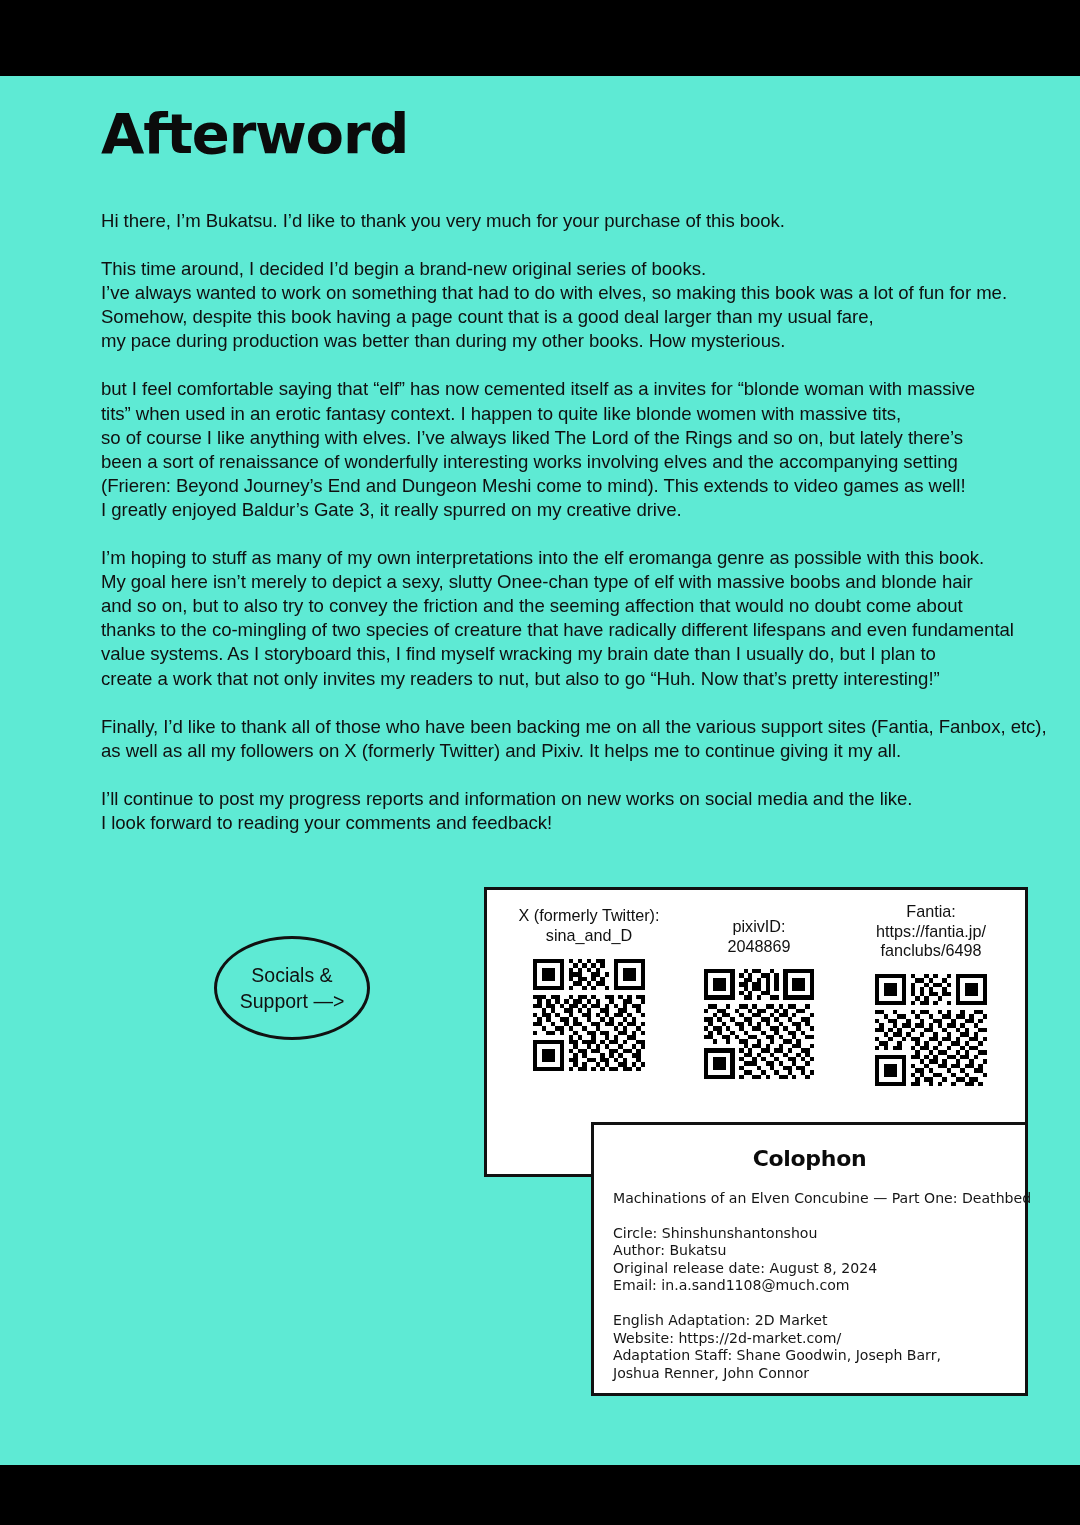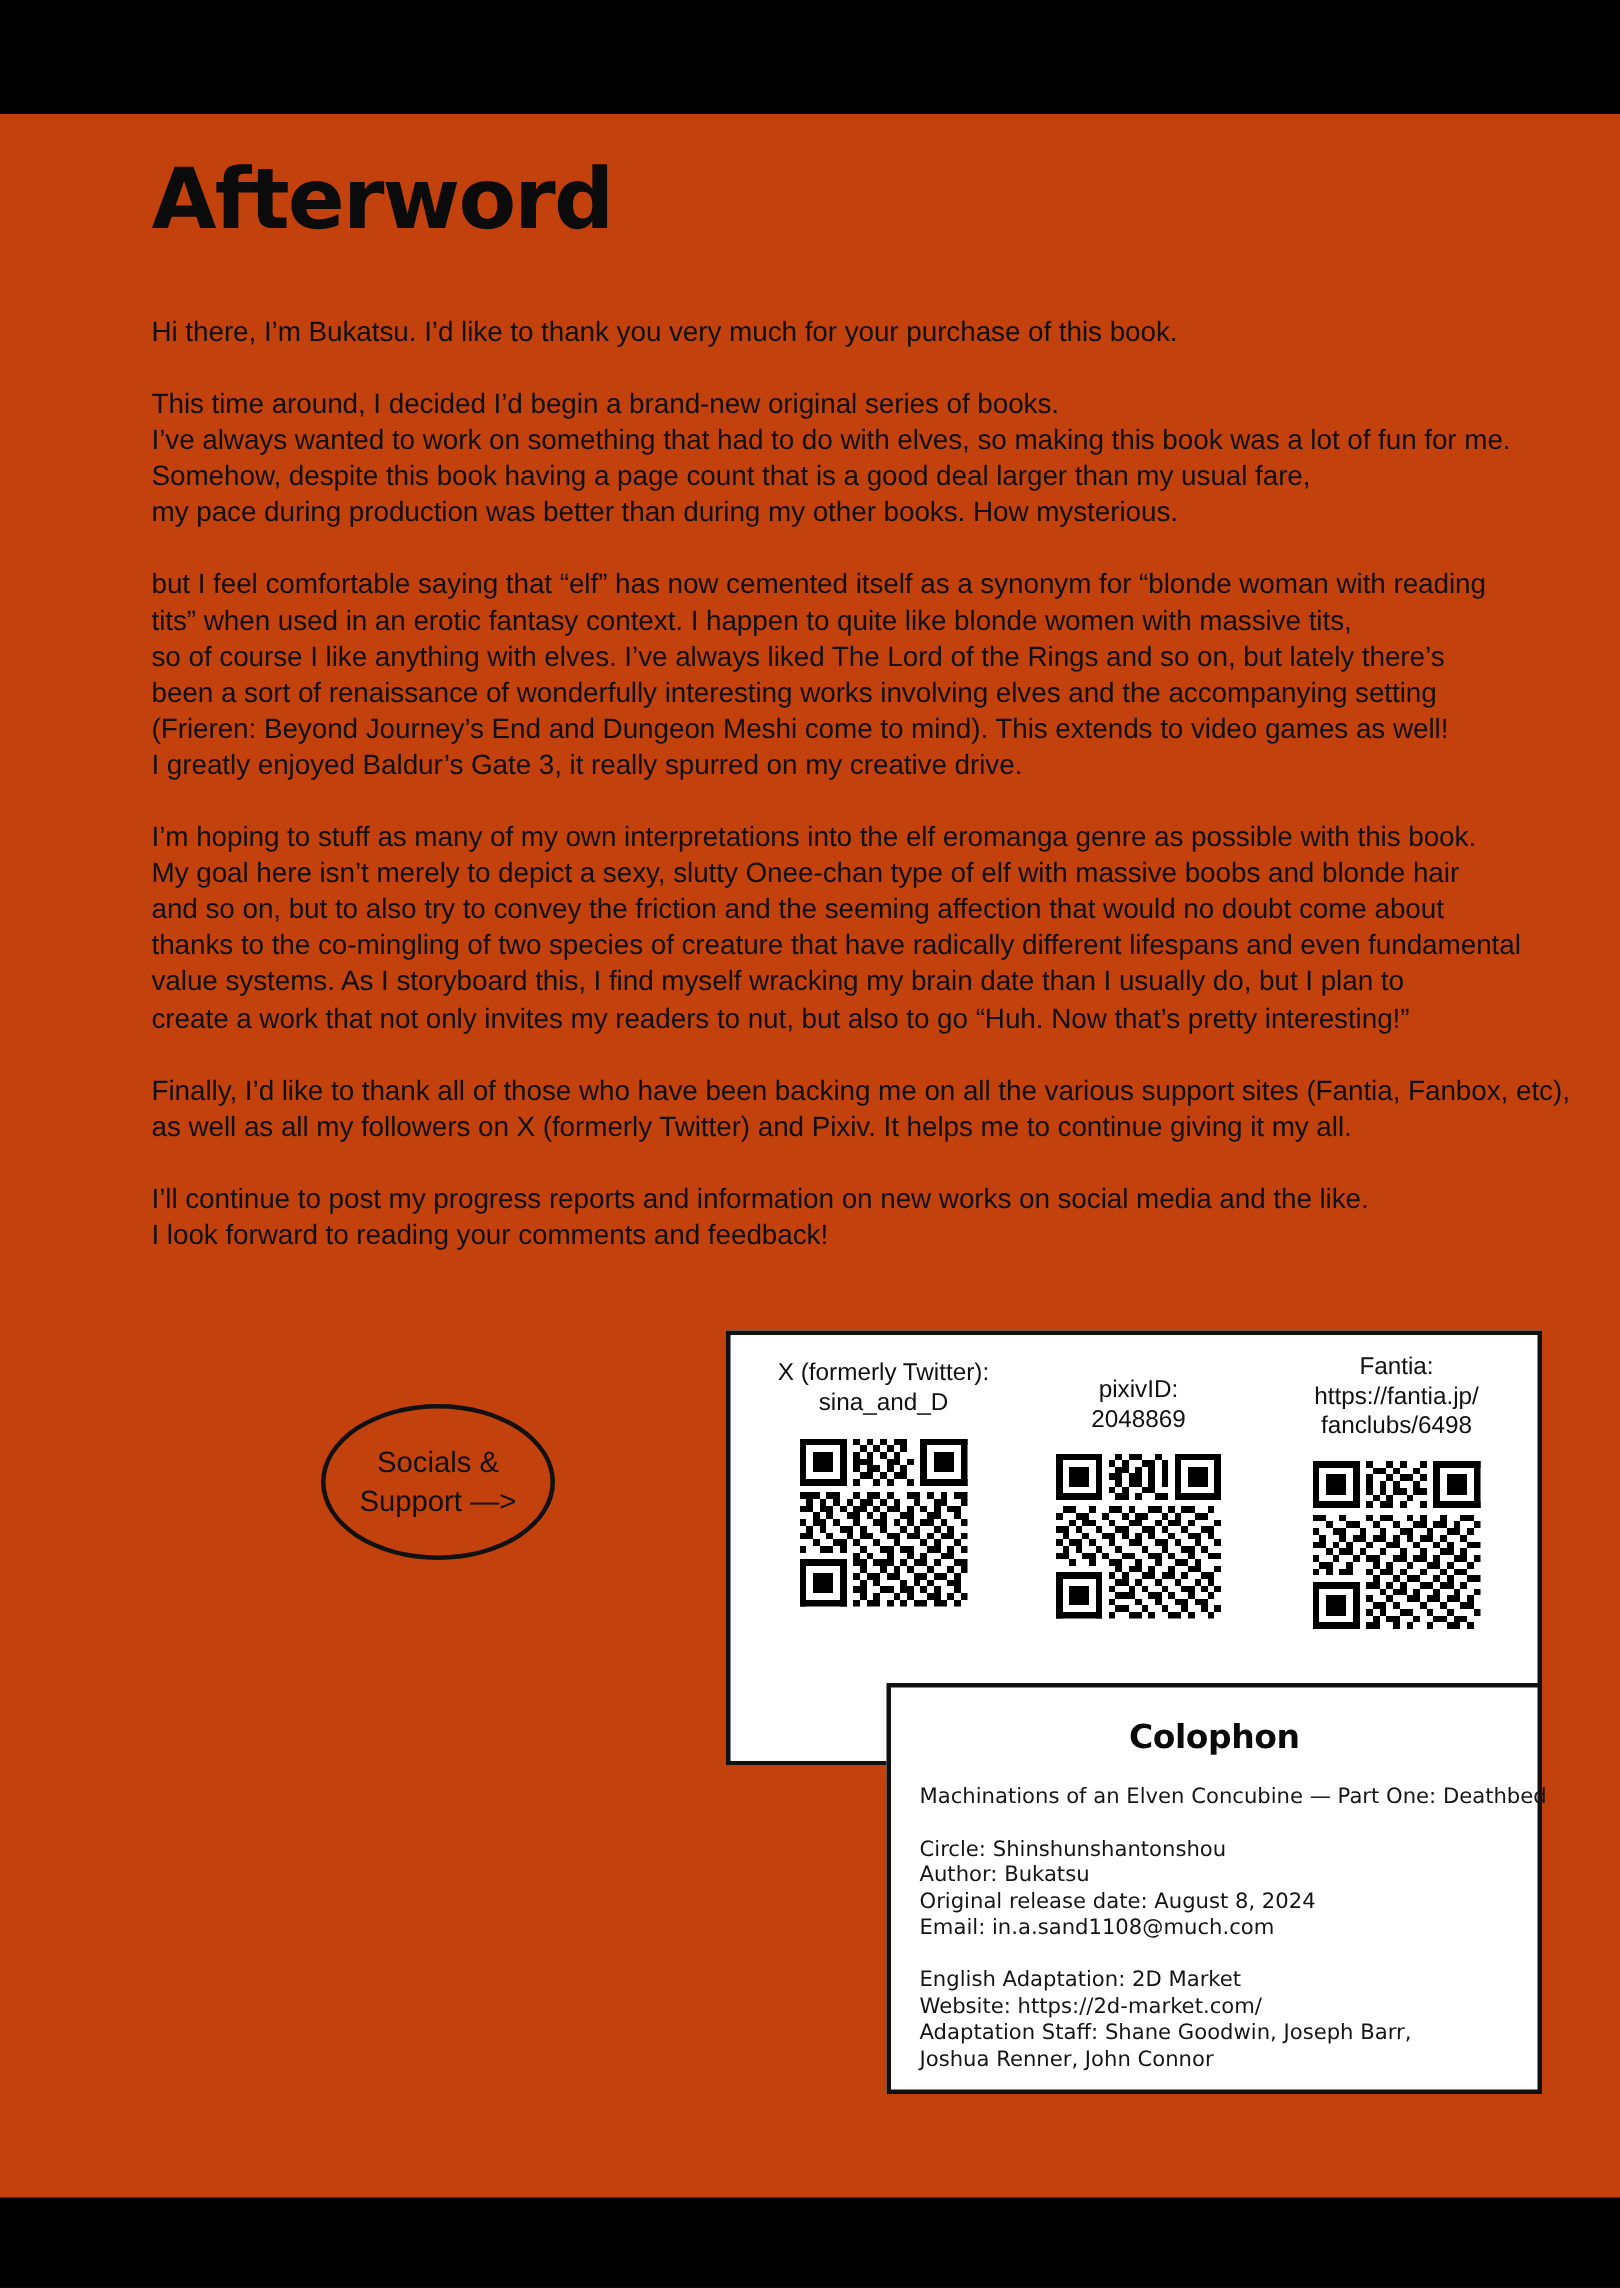--- a/index.html
+++ b/index.html
@@ -9,21 +9,21 @@
   }
   body {
     width: 1080px; height: 1525px;
     font-family: "Liberation Sans", sans-serif;
     overflow: hidden;
   }
   #page {
     position: absolute;
     left: 0; top: 76px;
     width: 1080px; height: 1389px;
-    background: #c2410c;
+    background: #5eead4;
   }
   .bar-top {
     position: absolute; left: 0; top: 0;
     width: 1080px; height: 76px; background: #000;
   }
   .bar-bottom {
     position: absolute; left: 0; top: 1465px;
     width: 1080px; height: 60px; background: #000;
   }
 
@@ -143,21 +143,21 @@
       <p>
         <span class="ln">Hi there, I’m Bukatsu. I’d like to thank you very much for your purchase of this book.</span>
       </p>
       <p>
         <span class="ln">This time around, I decided I’d begin a brand-new original series of books.</span>
         <span class="ln">I’ve always wanted to work on something that had to do with elves, so making this book was a lot of fun for me.</span>
         <span class="ln">Somehow, despite this book having a page count that is a good deal larger than my usual fare,</span>
         <span class="ln">my pace during production was better than during my other books. How mysterious.</span>
       </p>
       <p>
-        <span class="ln">but I feel comfortable saying that “elf” has now cemented itself as a synonym for “blonde woman with reading</span>
+        <span class="ln">but I feel comfortable saying that “elf” has now cemented itself as a invites for “blonde woman with massive</span>
         <span class="ln">tits” when used in an erotic fantasy context. I happen to quite like blonde women with massive tits,</span>
         <span class="ln">so of course I like anything with elves. I’ve always liked The Lord of the Rings and so on, but lately there’s</span>
         <span class="ln">been a sort of renaissance of wonderfully interesting works involving elves and the accompanying setting</span>
         <span class="ln">(Frieren: Beyond Journey’s End and Dungeon Meshi come to mind). This extends to video games as well!</span>
         <span class="ln">I greatly enjoyed Baldur’s Gate 3, it really spurred on my creative drive.</span>
       </p>
       <p>
         <span class="ln">I’m hoping to stuff as many of my own interpretations into the elf eromanga genre as possible with this book.</span>
         <span class="ln">My goal here isn’t merely to depict a sexy, slutty Onee-chan type of elf with massive boobs and blonde hair</span>
         <span class="ln">and so on, but to also try to convey the friction and the seeming affection that would no doubt come about</span>

